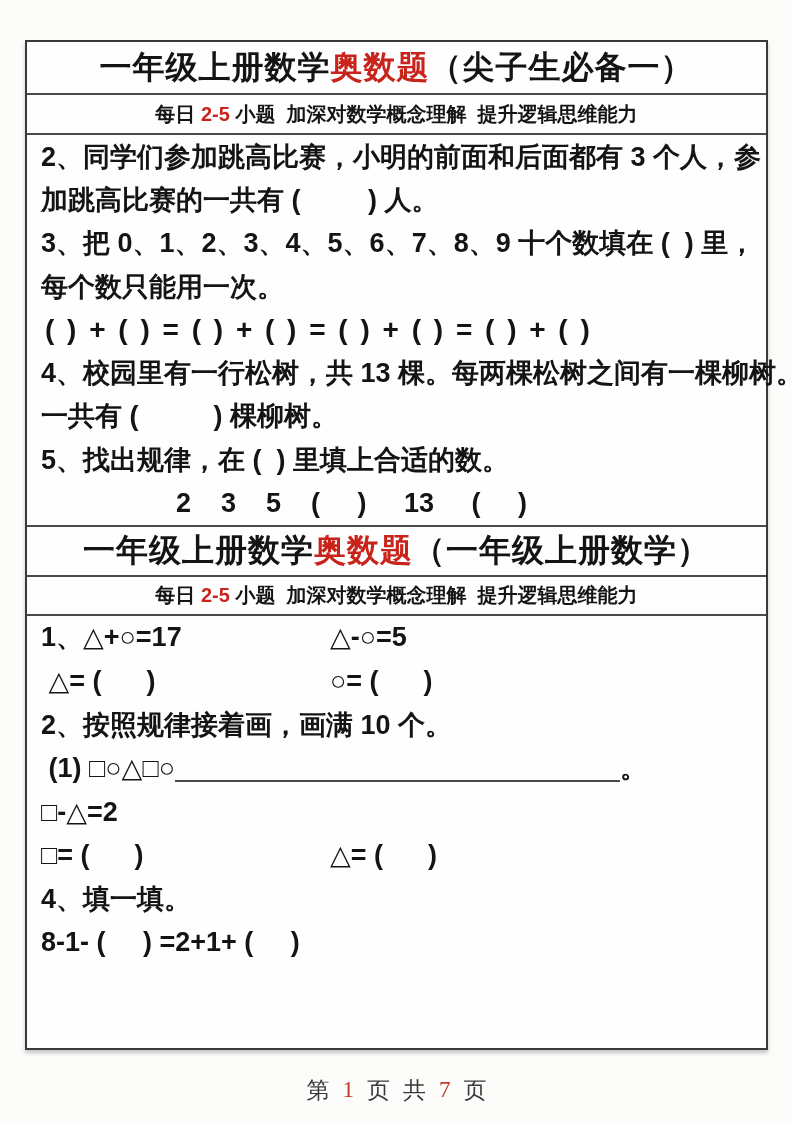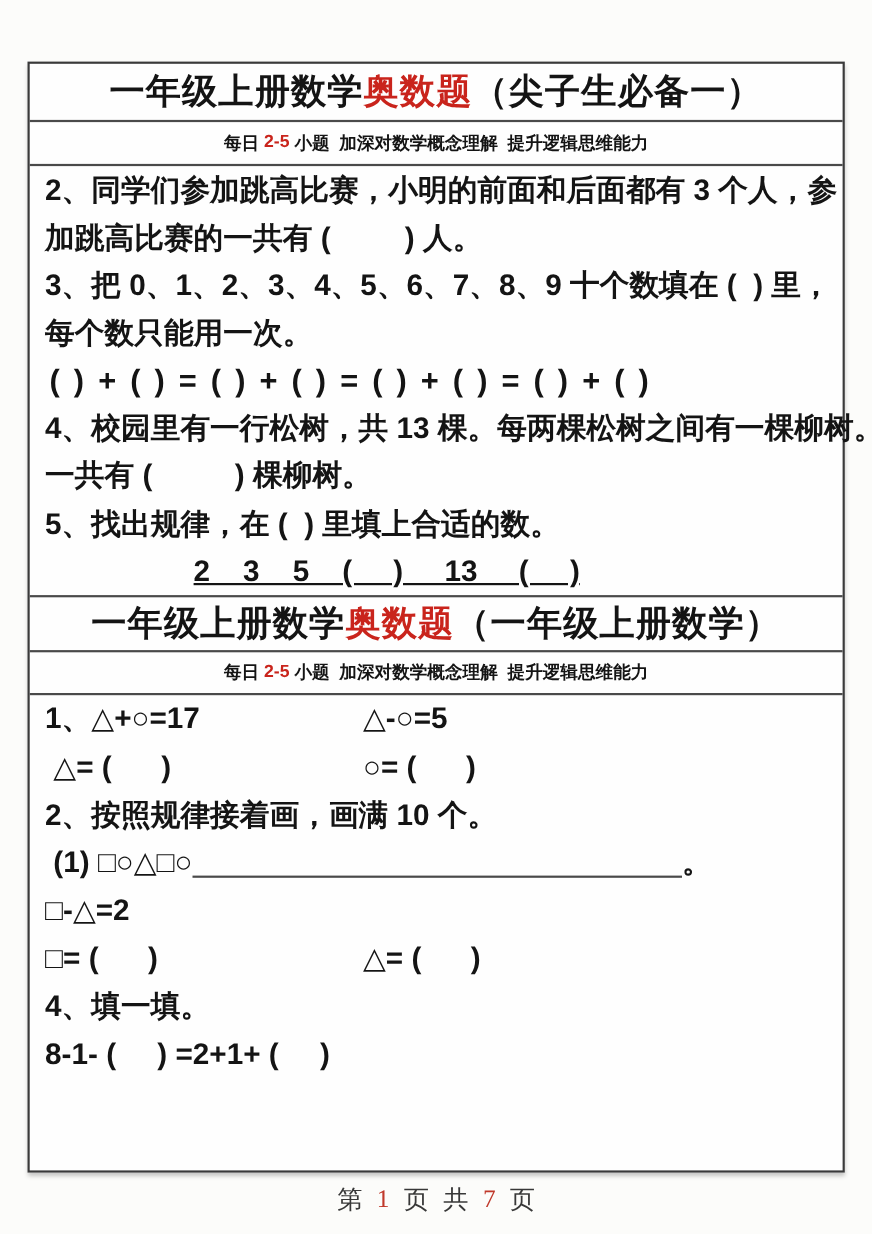--- a/index.html
+++ b/index.html
@@ -2,44 +2,44 @@
 <html><head>
 <meta charset="utf-8">
 <style>
   html,body{margin:0;padding:0;}
   body{width:793px;height:1122px;background:#f4f4f2;}
   .page{
     position:relative;width:793px;height:1122px;background:#fcfcfa;
     font-family:"Liberation Sans","DejaVu Sans",sans-serif;color:#141414;overflow:hidden;
   }
   .sheet{
-    position:absolute;left:25px;top:56px;width:743px;height:1010px;
+    position:absolute;left:25px;top:40px;width:743px;height:1010px;
     box-sizing:border-box;border:2.5px solid #3a3a3a;background:#fefefe;
     box-shadow:0 3px 4px rgba(0,0,0,.22);
   }
   .row-title{
     box-sizing:border-box;height:53px;display:flex;justify-content:center;align-items:center;
     font-size:32px;font-weight:700;letter-spacing:1px;border-bottom:2px solid #4a4a4a;white-space:pre;
   }
   .row-title.second{height:52px;border-top:2px solid #4a4a4a;}
   .row-sub{
     box-sizing:border-box;height:40px;display:flex;justify-content:center;align-items:center;
-    font-size:16px;font-weight:700;border-bottom:2px solid #4a4a4a;white-space:pre;
+    font-size:20px;font-weight:700;border-bottom:2px solid #4a4a4a;white-space:pre;
   }
   .row-sub.second{height:39px;}
   .red{color:#c9241c;}
   .body{box-sizing:border-box;padding:0 10px 0 14px;}
   .line{display:flex;align-items:center;font-size:27px;font-weight:700;white-space:pre;}
   .body1 .line{height:43.3px;}
   .body2 .line{height:43.6px;}
   .line .l{display:inline-block;min-width:289px;white-space:pre;}
   .line .r{white-space:pre;}
   .line.single .l{min-width:0;}
   .line.ind1{padding-left:112px;}
-  .line.ind2{padding-left:135px;text-decoration:underline;}
+  .line.ind2{padding-left:135px;}
   .line.eq{letter-spacing:2.5px;font-size:28px;padding-left:4px;}
   .line.wide .l{min-width:332px;}
   .fill-row .rule{
     flex:0 1 445px;height:0;border-bottom:2.5px solid #4a4a4a;
     align-self:center;transform:translateY(13px);
   }
   .footer{
     position:absolute;left:0;right:0;top:1072px;height:36px;
     display:flex;justify-content:center;align-items:center;gap:13px;
     font-family:"Liberation Serif","DejaVu Serif",serif;font-size:23px;color:#383838;

